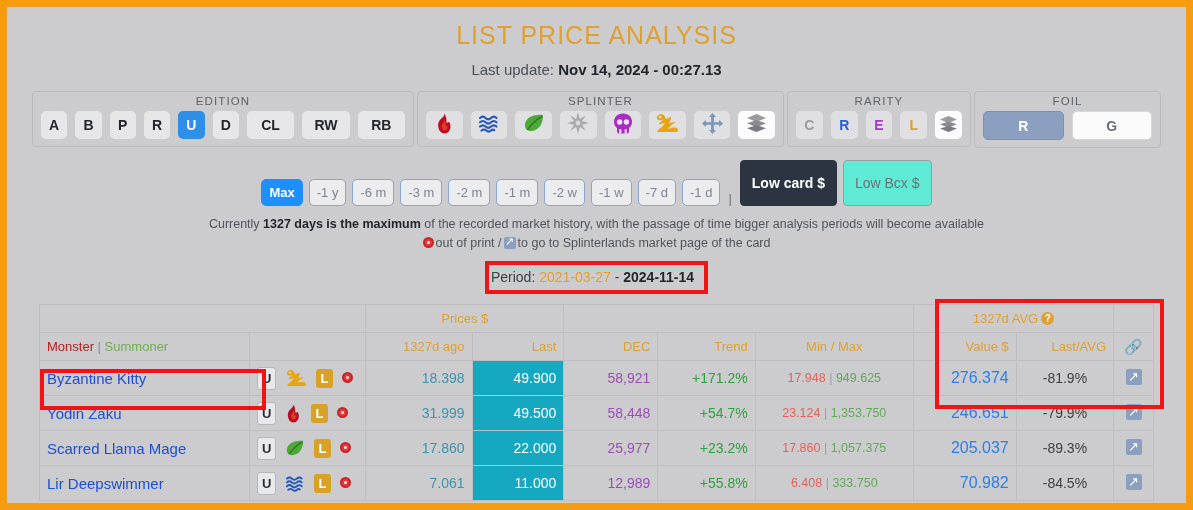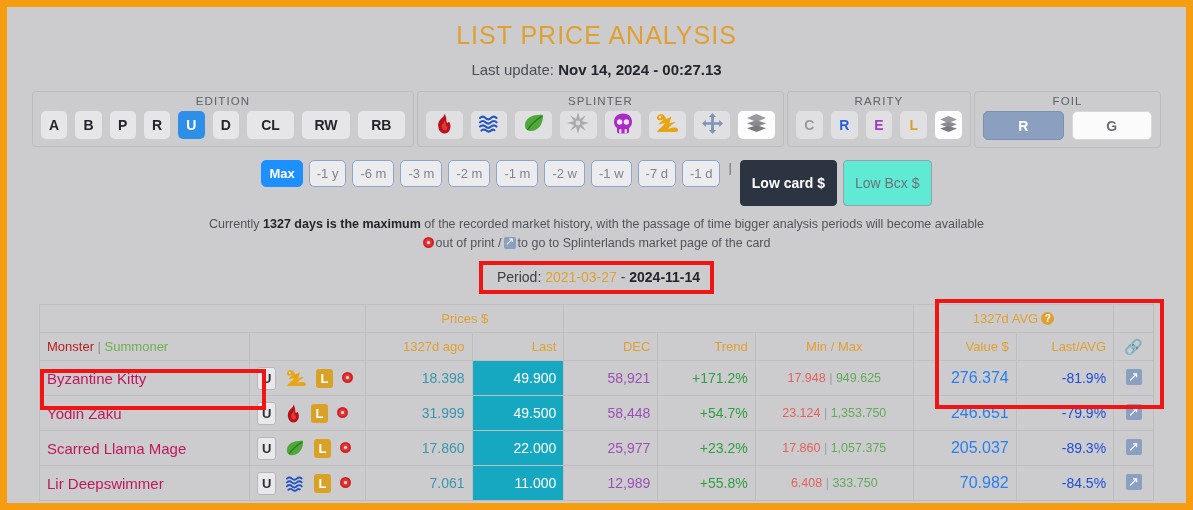--- a/index.html
+++ b/index.html
@@ -109,21 +109,21 @@
     display: flex; align-items: center; justify-content: center;
     font-size: 14px; font-weight: bold;
     cursor: pointer;
     box-sizing: border-box;
   }
   .foil-btn.regular { background: #8ba0c0; color: #ffffff; border: 1px solid #7b8fae; }
   .foil-btn.gold { background: #fbfbfc; color: #6a6e76; border: 1px solid #d8d8da; }
 
   
   .period-row {
-    display: flex; justify-content: center; align-items: flex-start;
+    display: flex; justify-content: center; align-items: flex-end;
     gap: 6px; margin-top: 12px;
   }
   .pbtn {
     min-width: 34px; height: 27px;
     padding: 0 7px;
     border-radius: 5px;
     background: #ececee;
     border: 1px solid #8aa6cc;
     color: #7e8490;
     font-size: 13px;
@@ -175,21 +175,21 @@
     content: "\2197"; position: absolute; left: 0; top: -3px;
     font-size: 11px; color: #fff; line-height: 14px; width: 12px; text-align: center;
   }
 
   
   .period-badge-wrap {
     display: flex; justify-content: center; margin-top: 9px;
   }
   .period-badge {
     border: 4px solid #f01414;
-    padding: 4px 10px 5px 14px;
+    padding: 4px 10px 5px 2px;
     font-size: 14px;
     color: #3b3f45;
     background: #ccccce;
     position: relative;
   }
   .period-badge .d1 { color: #e0a030; }
   .period-badge .d2 { color: #22262c; font-weight: bold; }
 
   
   .table-wrap { margin: 10px 32px 0 32px; position: relative; }
@@ -206,21 +206,21 @@
     box-sizing: border-box;
     font-weight: normal;
   }
   .hdr-group { color: #e0a030; font-size: 13px; text-align: center; height: 30px; }
   .hdr-sub { color: #e0a030; font-size: 13px; text-align: right; height: 30px; }
   .hdr-left { text-align: left; font-size: 13px; }
   .hdr-left .m { color: #b91c1c; text-align: center; }
   .hdr-left .pipe { color: #8a8e96; }
   .hdr-left .s { color: #6fae4e; }
 
-  .cardname { color: #be185d; font-size: 15px; text-align: left; }
+  .cardname { color: #1d4ed8; font-size: 15px; text-align: left; }
   .row-h { height: 35px; }
   table.prices tr.row-h td { height: 35px; }
 
   .badge-u {
     display: inline-flex; align-items: center; justify-content: center;
     width: 17px; height: 21px; border: 1px solid #b6b6ba; border-radius: 3px;
     background: #e9e9eb; color: #2b3038; font-size: 13px; font-weight: bold;
     vertical-align: middle;
   }
   .badge-l {
@@ -236,21 +236,21 @@
   .num { text-align: right; }
   .c-ago { color: #3a96ae; }
   .c-last { background: #16a8c0; color: #ffffff; font-weight: bold; text-align: right; }
   .c-dec { color: #9b4fb5; }
   .c-trend { color: #2f9e3f; font-weight: bold; }
   .c-minmax { text-align: center; font-size: 12.5px; }
   .c-min { color: #e2625b; }
   .c-pipe { color: #9a9ea6; }
   .c-max { color: #63a95a; }
   .c-value { color: #2a7ef0; font-weight: bold; text-align: right; font-size: 16px; }
-  .c-lastavg { color: #1d4ed8; text-align: right; }
+  .c-lastavg { color: #404040; text-align: center; }
   .c-link { text-align: center; }
 
   .arrow-box {
     display: inline-block; width: 16px; height: 16px;
     background: #8ba0c0; border-radius: 2px; position: relative;
     cursor: pointer;
   }
   .arrow-box::after {
     content: "\2197"; position: absolute; left: 0; top: 0;
     width: 16px; text-align: center; font-size: 13px; color: #fff; line-height: 16px;

